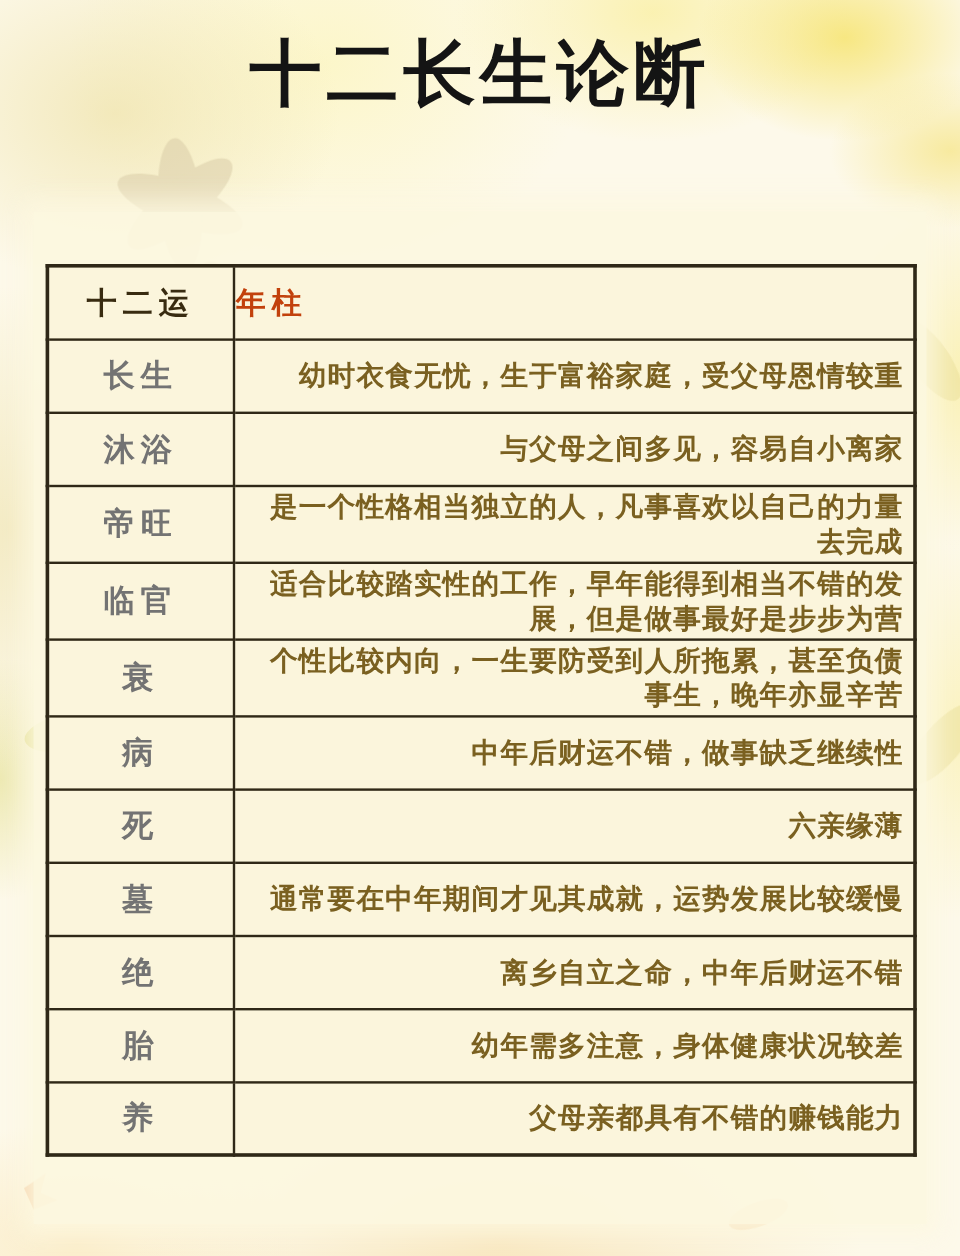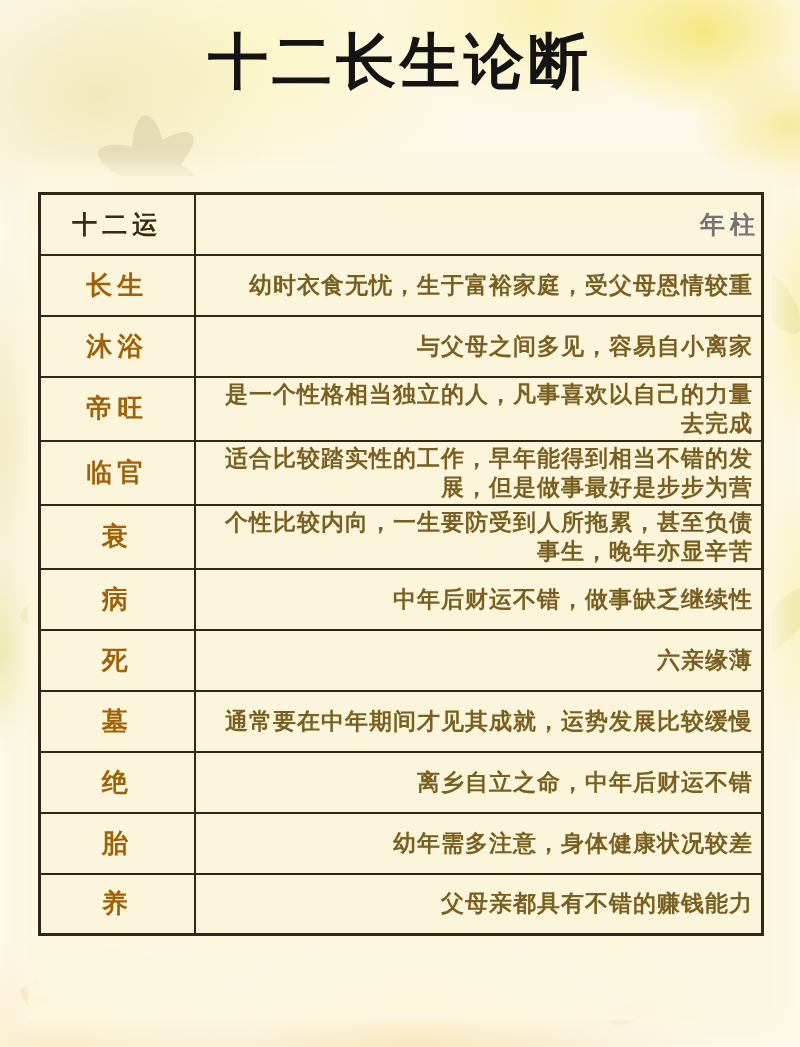--- a/index.html
+++ b/index.html
@@ -35,34 +35,35 @@
     text-align:center;z-index:2;
     font-family:"Liberation Sans","DejaVu Sans",sans-serif;
     font-weight:900;font-size:60px;line-height:1.12;
     letter-spacing:4px;color:#141414;
   }
   .grid-wrap{position:absolute;left:38px;top:192px;width:726px;z-index:2;}
   table.fortune{
     width:726px;border-collapse:collapse;table-layout:fixed;
     background:#fbf5dc;
     border:3px solid #2f2817;
+    margin-top:28px;
   }
   table.fortune td, table.fortune th{
     border:2px solid #2f2817;
     vertical-align:middle;
     overflow:hidden;
   }
   tr.hrow{height:61px;}
   tr.drow{height:61px;}
   th.col-stage, td.cell-stage{
     width:155px;text-align:center;
-    font-weight:bold;color:#a16207;
+    font-weight:bold;color:#737373;
   }
   th.col-stage{font-size:25px;letter-spacing:5px;color:#382b10;}
-  th.col-desc{font-size:25px;letter-spacing:5px;color:#737373;font-weight:bold;text-align:right;}
+  th.col-desc{font-size:25px;letter-spacing:5px;color:#c2410c;font-weight:bold;text-align:left;}
   td.cell-stage{font-size:26px;letter-spacing:5px;}
   td.cell-desc{
     font-size:23px;font-weight:bold;color:#7a6020;
     letter-spacing:1px;line-height:29px;
     padding:2px 8px 2px 12px;text-align:right;
   }
 </style>
 </head>
 <body>
 

